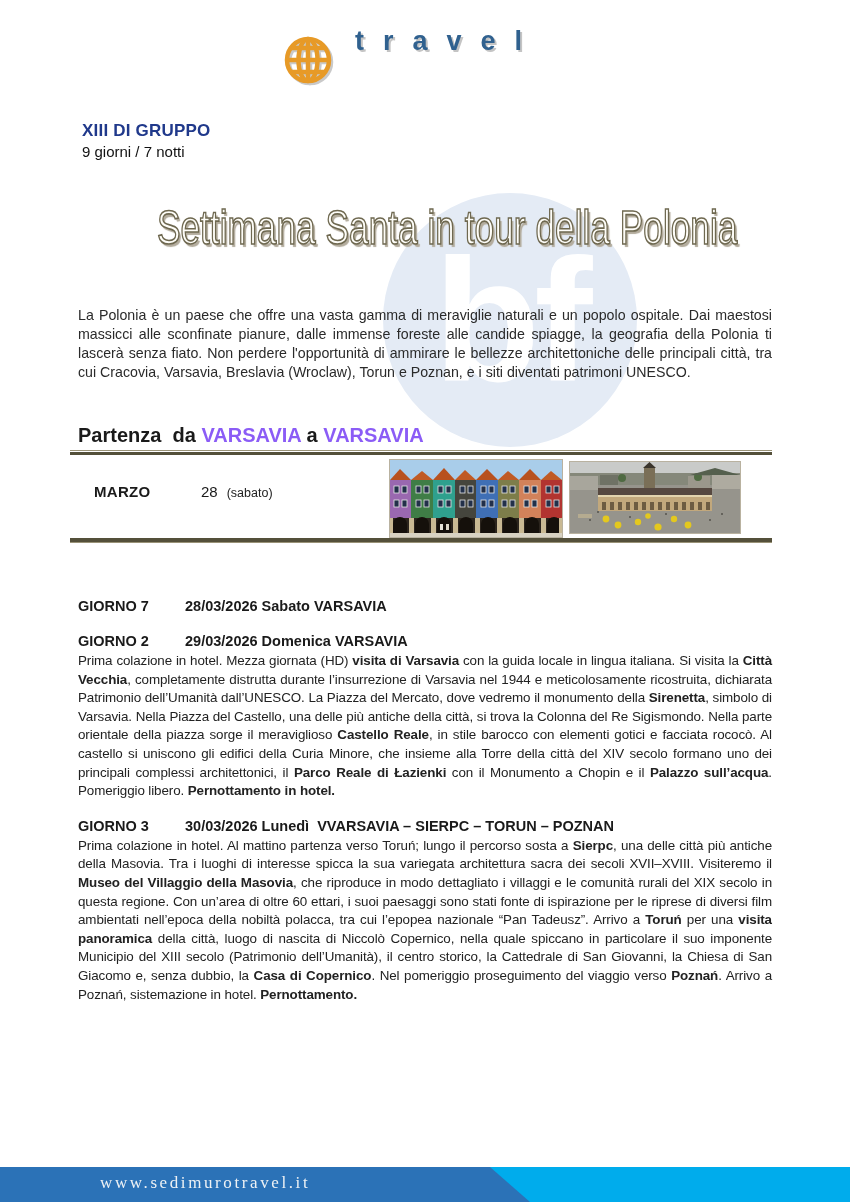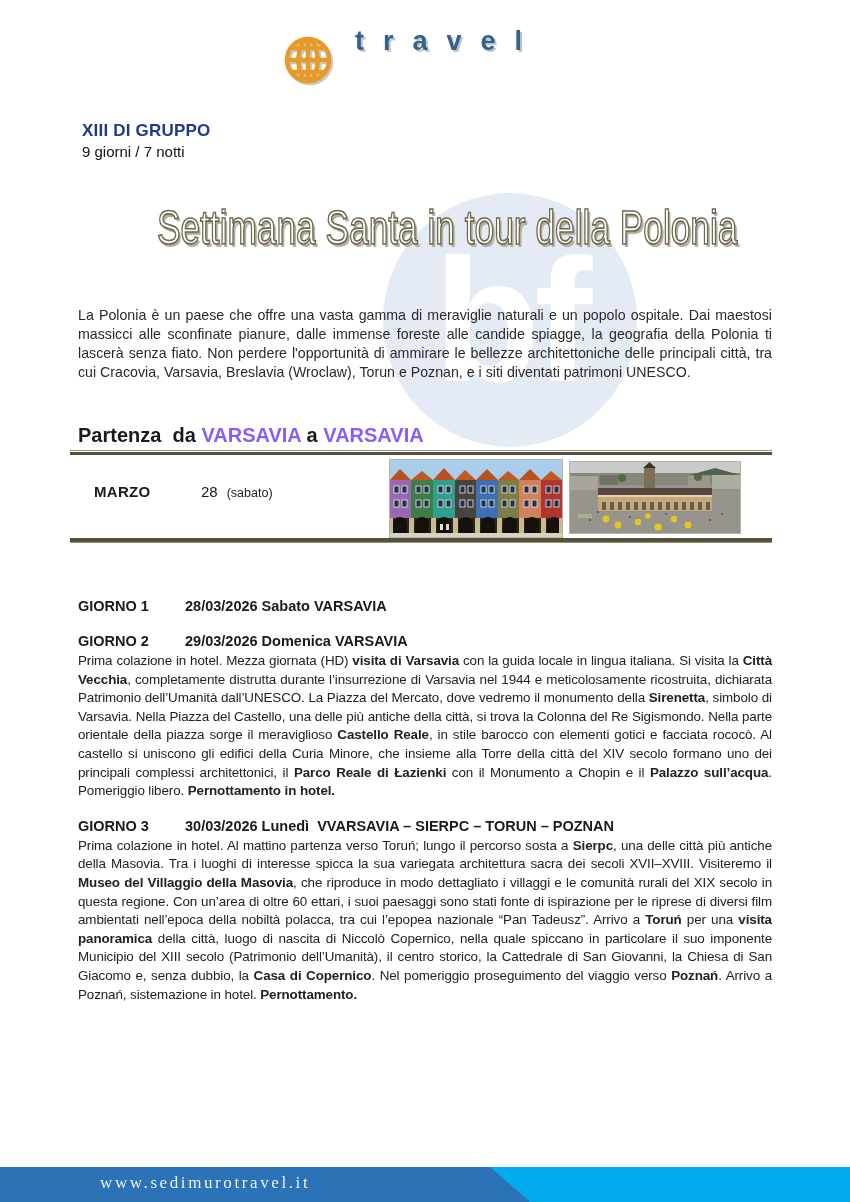--- a/index.html
+++ b/index.html
@@ -258,21 +258,21 @@
         </g>
         <rect x="8" y="52" width="14" height="4" fill="#b5ab90"></rect>
       </svg>
     </div>
   </div>
 
   <div class="z rule rule-bottom"></div>
 
   <div class="z days">
     <div class="day">
-      <div class="day-head"><span class="day-label">GIORNO 1</span><span class="day-date">28/03/2026 Sabato VARSAVIA</span></div>
+      <div class="day-head"><span class="day-label">GIORNO 7</span><span class="day-date">28/03/2026 Sabato VARSAVIA</span></div>
     </div>
     <div class="day">
       <div class="day-head"><span class="day-label">GIORNO 2</span><span class="day-date">29/03/2026 Domenica VARSAVIA</span></div>
       <p class="day-body"><span>Prima colazione in hotel. Mezza giornata (HD) </span><span class="b">visita di Varsavia</span><span> con la guida locale in lingua italiana. Si visita la </span><span class="b">Città Vecchia</span><span>, completamente distrutta durante l’insurrezione di Varsavia nel 1944 e meticolosamente ricostruita, dichiarata Patrimonio dell’Umanità dall’UNESCO. La Piazza del Mercato, dove vedremo il monumento della </span><span class="b">Sirenetta</span><span>, simbolo di Varsavia. Nella Piazza del Castello, una delle più antiche della città, si trova la Colonna del Re Sigismondo. Nella parte orientale della piazza sorge il meraviglioso </span><span class="b">Castello Reale</span><span>, in stile barocco con elementi gotici e facciata rococò. Al castello si uniscono gli edifici della Curia Minore, che insieme alla Torre della città del XIV secolo formano uno dei principali complessi architettonici, il </span><span class="b">Parco Reale di Łazienki</span><span> con il Monumento a Chopin e il </span><span class="b">Palazzo sull’acqua</span><span>. Pomeriggio libero. </span><span class="b">Pernottamento in hotel.</span></p>
     </div>
     <div class="day">
       <div class="day-head"><span class="day-label">GIORNO 3</span><span class="day-date">30/03/2026 Lunedì  VVARSAVIA – SIERPC – TORUN – POZNAN</span></div>
       <p class="day-body"><span>Prima colazione in hotel. Al mattino partenza verso Toruń; lungo il percorso sosta a </span><span class="b">Sierpc</span><span>, una delle città più antiche della Masovia. Tra i luoghi di interesse spicca la sua variegata architettura sacra dei secoli XVII–XVIII. Visiteremo il </span><span class="b">Museo del Villaggio della Masovia</span><span>, che riproduce in modo dettagliato i villaggi e le comunità rurali del XIX secolo in questa regione. Con un’area di oltre 60 ettari, i suoi paesaggi sono stati fonte di ispirazione per le riprese di diversi film ambientati nell’epoca della nobiltà polacca, tra cui l’epopea nazionale “Pan Tadeusz”. Arrivo a </span><span class="b">Toruń</span><span> per una </span><span class="b">visita panoramica</span><span> della città, luogo di nascita di Niccolò Copernico, nella quale spiccano in particolare il suo imponente Municipio del XIII secolo (Patrimonio dell’Umanità), il centro storico, la Cattedrale di San Giovanni, la Chiesa di San Giacomo e, senza dubbio, la </span><span class="b">Casa di Copernico</span><span>. Nel pomeriggio proseguimento del viaggio verso </span><span class="b">Poznań</span><span>. Arrivo a Poznań, sistemazione in hotel. </span><span class="b">Pernottamento.</span></p>
     </div>
   </div>

